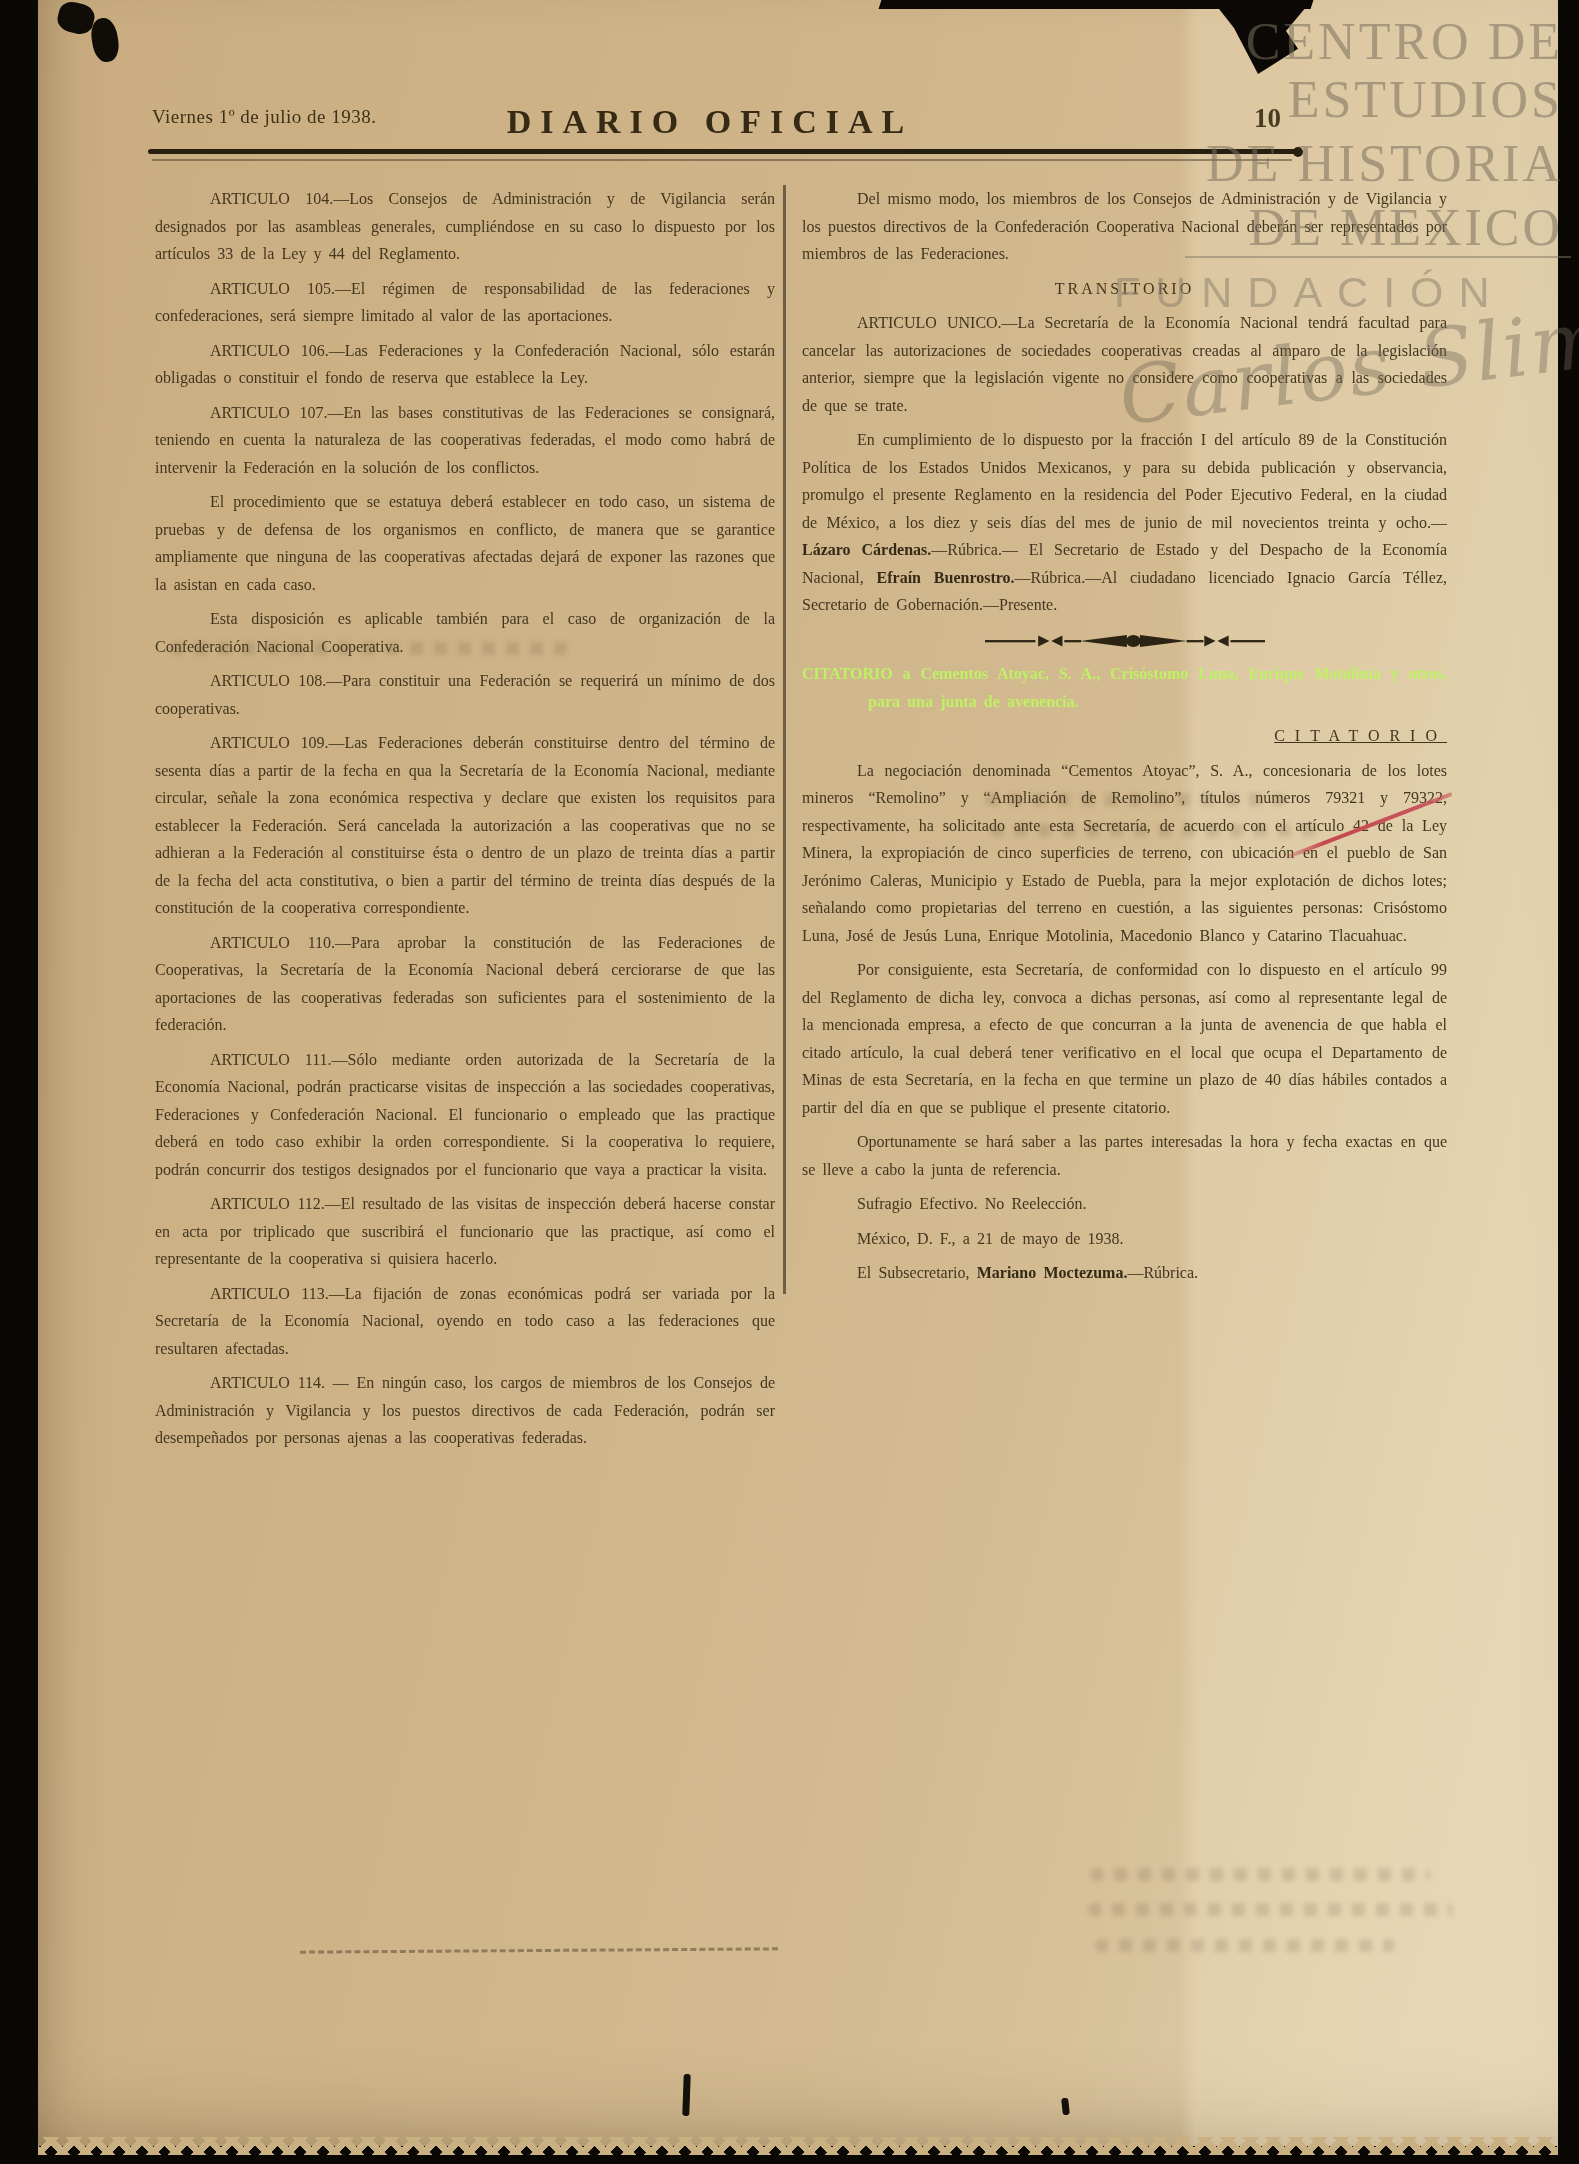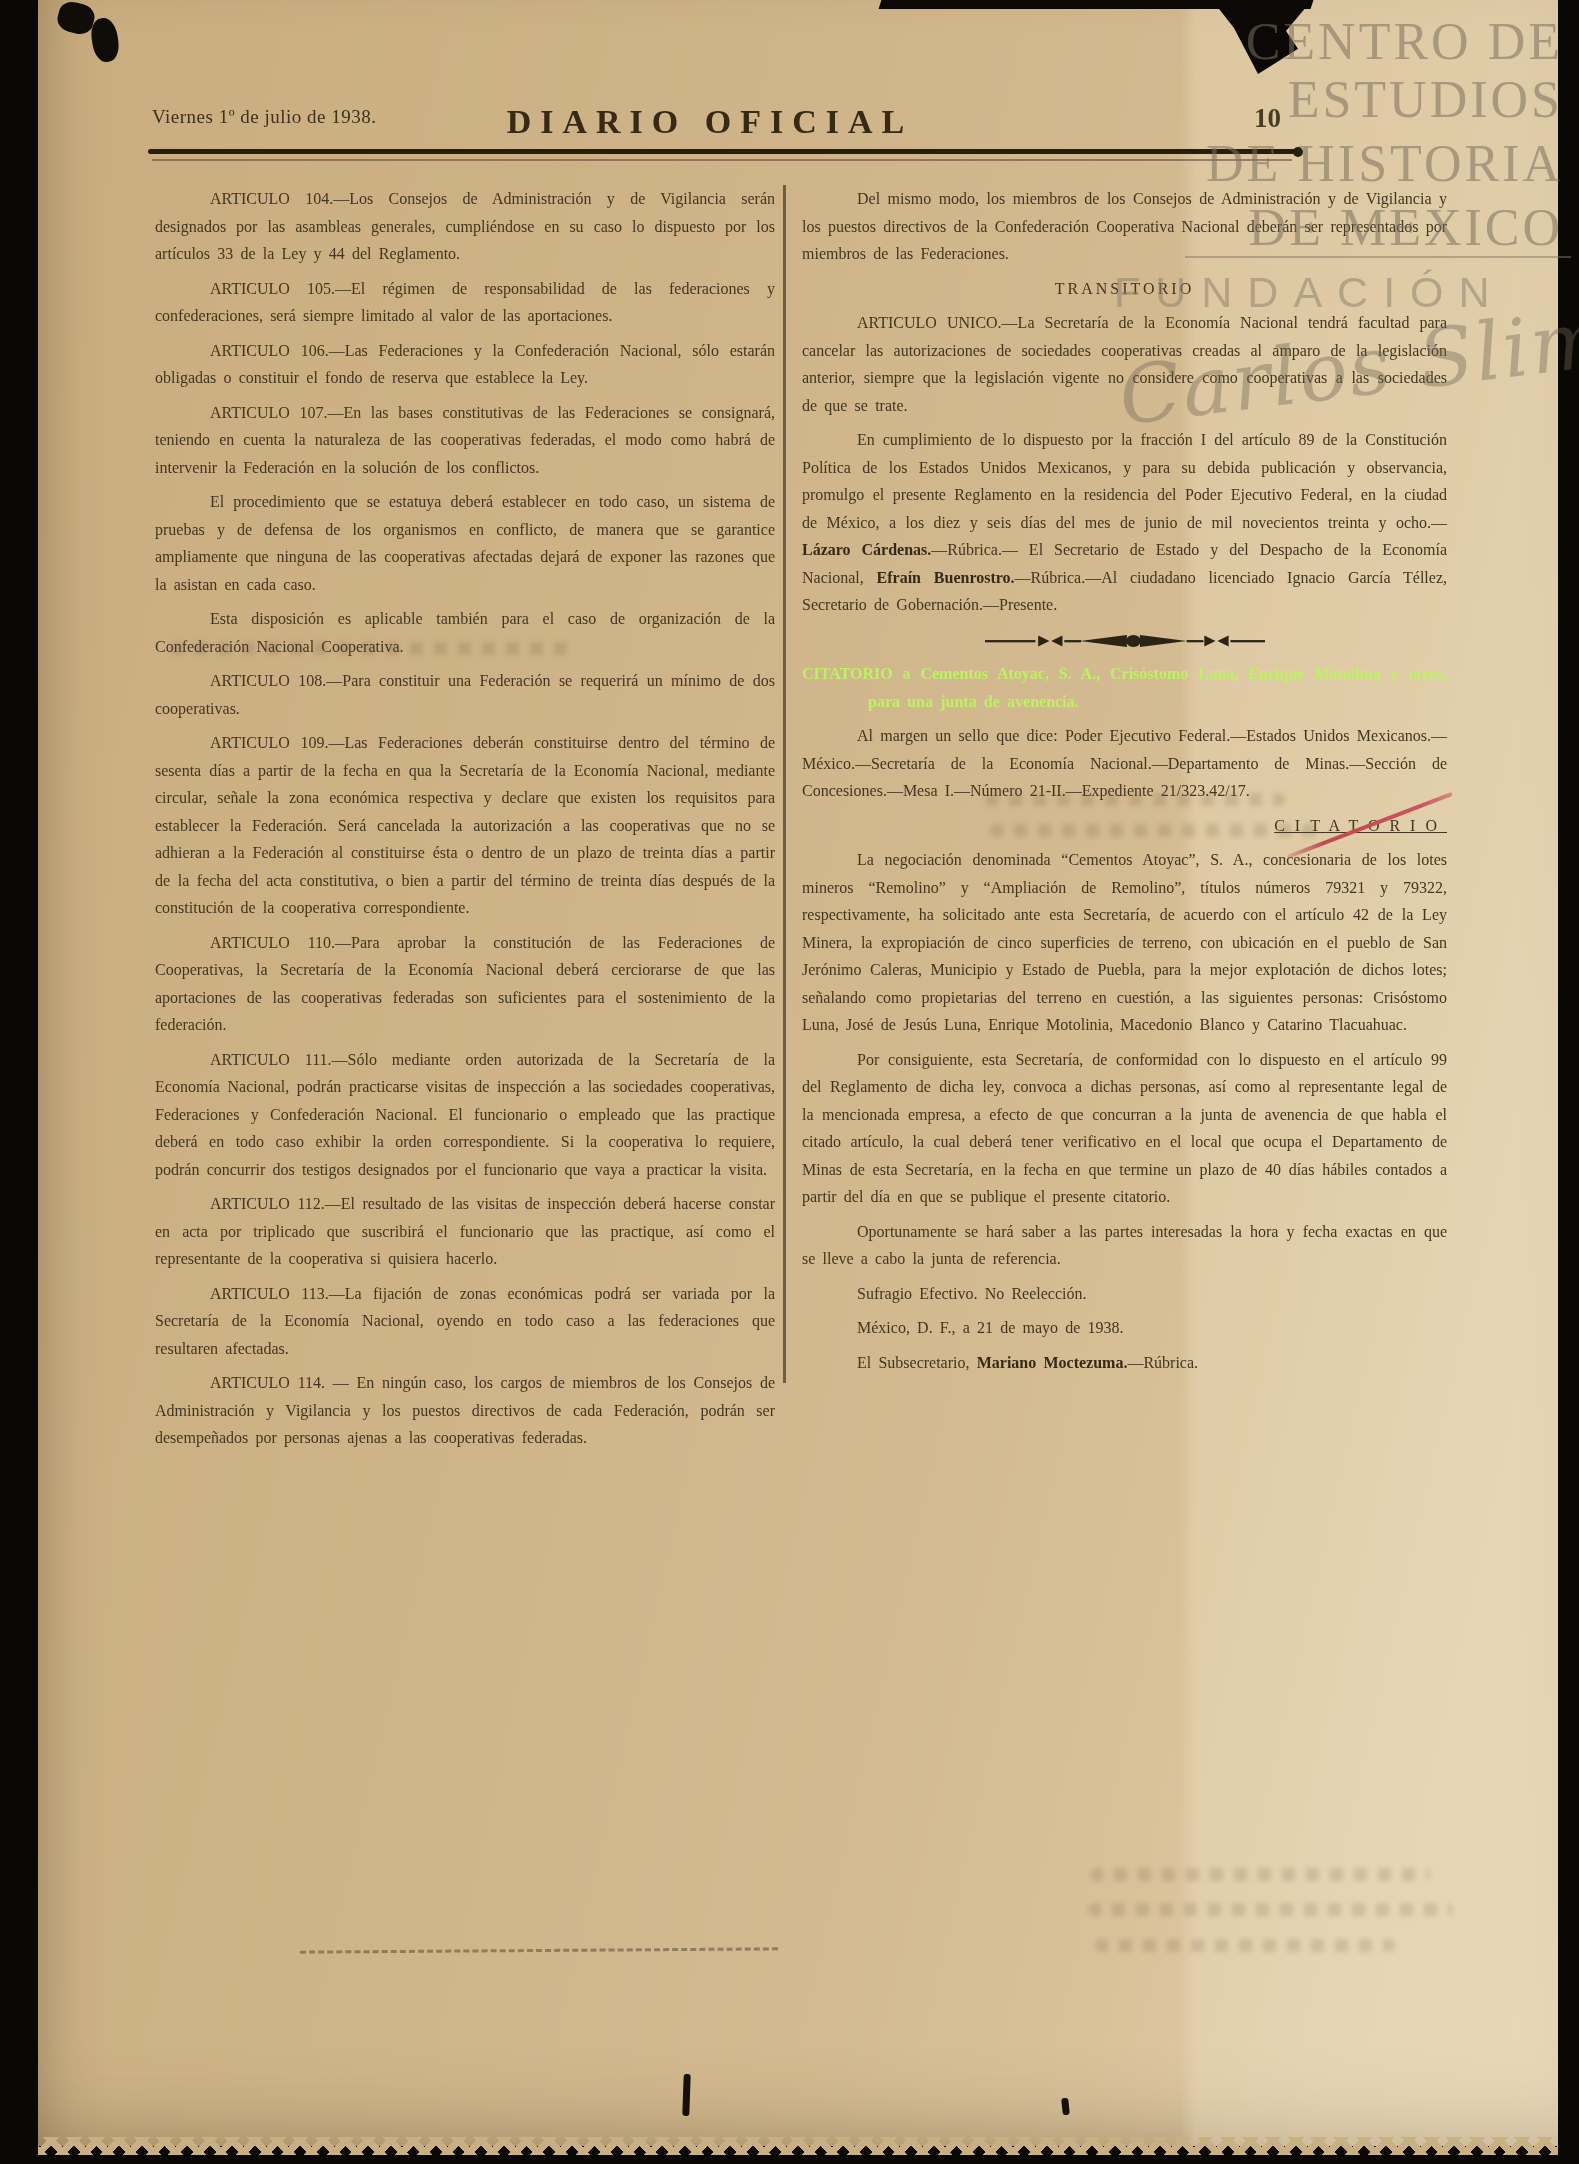--- a/index.html
+++ b/index.html
@@ -121,21 +121,20 @@
         <ellipse cx="159" cy="11" rx="8" ry="6.5"></ellipse>
         <polygon points="166,4.5 166,17.5 216,11"></polygon>
         <rect x="216" y="10" width="18" height="2.4"></rect>
         <polygon points="235,5 247,11 235,17"></polygon>
         <polygon points="249,11 261,5 261,17"></polygon>
         <rect x="263" y="10" width="37" height="2.4"></rect>
       </g>
     </svg>
   </p>
 <p class="p-headline"><span>CITATORIO a Cementos Atoyac, S. A., Crisóstomo Luna, Enrique Motolinía y otros, para una junta de avenencia.</span></p>
-        <p class="p-article"><span>Al margen un sello que dice: Poder Ejecutivo Federal.—Estados Unidos Mexicanos.—México.—Secretaría de la Economía Nacional.—Departamento de Minas.—Sección de Concesiones.—Mesa I.—Número 21-II.—Expediente 21/323.42/17.</span></p>
         <p class="p-center-wide"><span>CITATORIO</span></p>
         <p class="p-article"><span>La negociación denominada “Cementos Atoyac”, S. A., concesionaria de los lotes mineros “Remolino” y “Ampliación de Remolino”, títulos números 79321 y 79322, respectivamente, ha solicitado ante esta Secretaría, de acuerdo con el artículo 42 de la Ley Minera, la expropiación de cinco superficies de terreno, con ubicación en el pueblo de San Jerónimo Caleras, Municipio y Estado de Puebla, para la mejor explotación de dichos lotes; señalando como propietarias del terreno en cuestión, a las siguientes personas: Crisóstomo Luna, José de Jesús Luna, Enrique Motolinia, Macedonio Blanco y Catarino Tlacuahuac.</span></p>
         <p class="p-article"><span>Por consiguiente, esta Secretaría, de conformidad con lo dispuesto en el artículo 99 del Reglamento de dicha ley, convoca a dichas personas, así como al representante legal de la mencionada empresa, a efecto de que concurran a la junta de avenencia de que habla el citado artículo, la cual deberá tener verificativo en el local que ocupa el Departamento de Minas de esta Secretaría, en la fecha en que termine un plazo de 40 días hábiles contados a partir del día en que se publique el presente citatorio.</span></p>
         <p class="p-article"><span>Oportunamente se hará saber a las partes interesadas la hora y fecha exactas en que se lleve a cabo la junta de referencia.</span></p>
         <p class="p-line"><span>Sufragio Efectivo. No Reelección.</span></p>
         <p class="p-line"><span>México, D. F., a 21 de mayo de 1938.</span></p>
         <p class="p-line"><span>El Subsecretario, </span><span class="b">Mariano Moctezuma.</span><span>—Rúbrica.</span></p>
       </div>
   </main>
 

